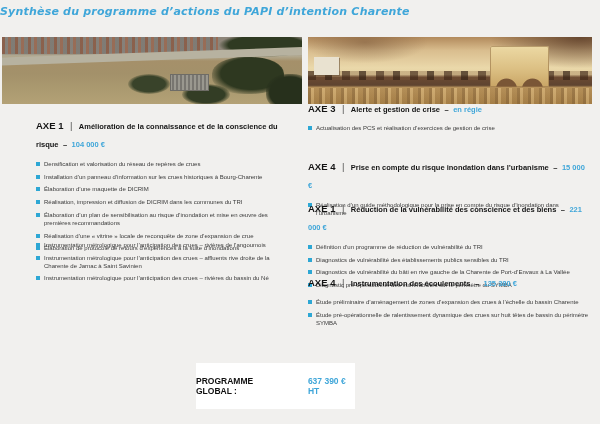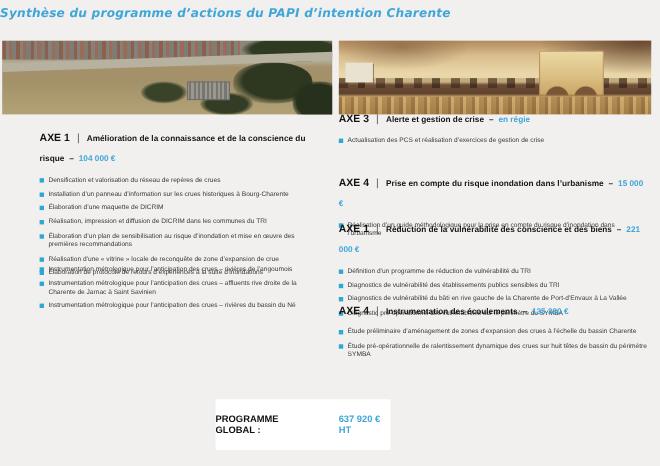--- a/index.html
+++ b/index.html
@@ -217,14 +217,14 @@
       <span>Étude préliminaire d’aménagement de zones d’expansion des crues à l’échelle du bassin Charente</span>
     </div>
   <div class="bullet">
       <span class="sq"></span>
       <span>Étude pré-opérationnelle de ralentissement dynamique des crues sur huit têtes de bassin du périmètre SYMBA</span>
     </div>
 </div>
 
 <div class="global-box">
   <span class="global-label">PROGRAMME GLOBAL :</span>
-  <span class="global-value">637 920 € HT</span>
+  <span class="global-value">637 390 € HT</span>
 </div>
 
 </body></html>

